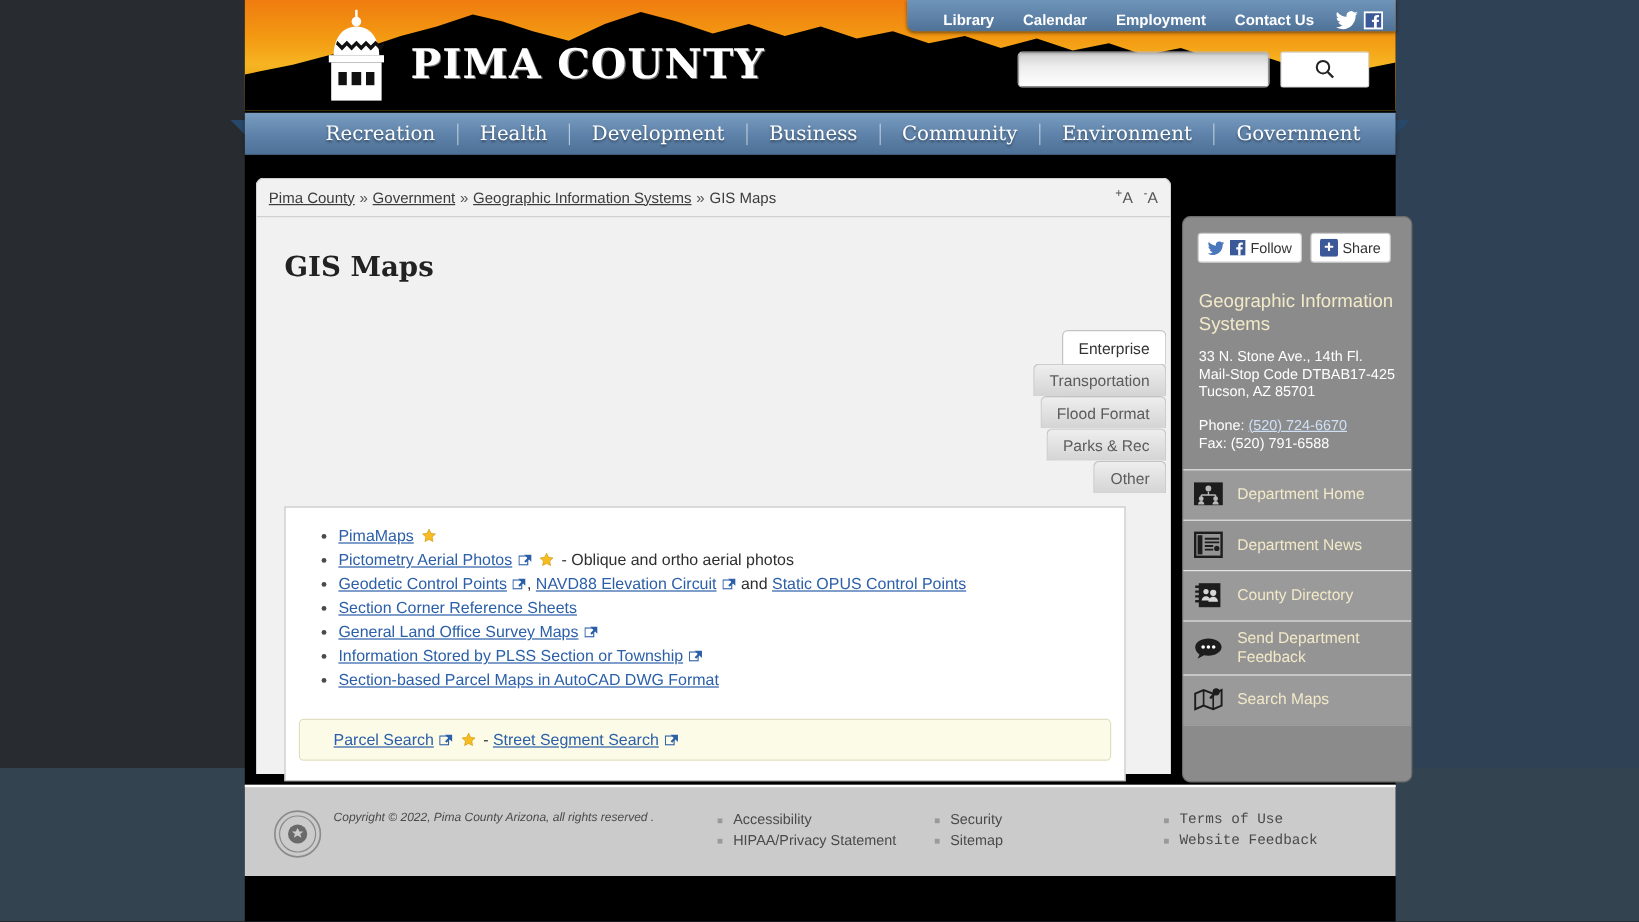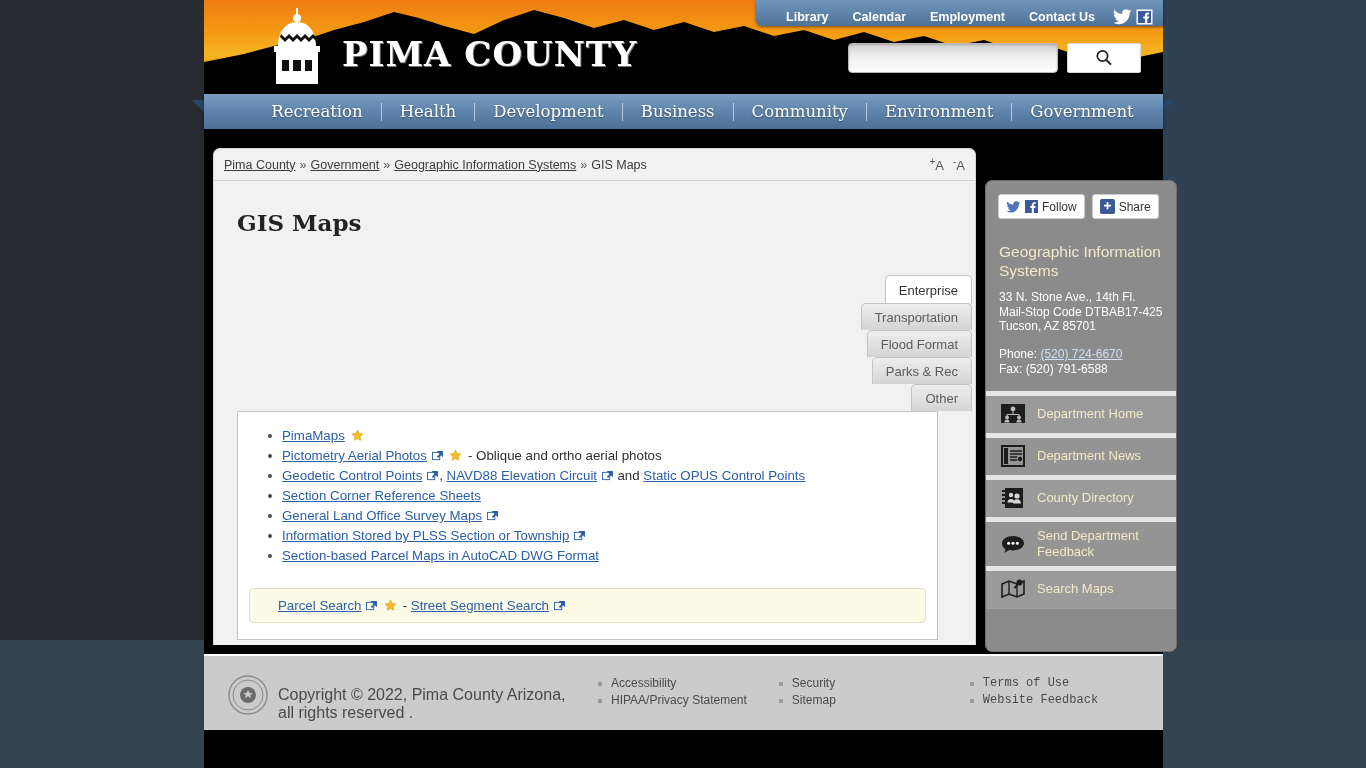--- a/index.html
+++ b/index.html
@@ -130,21 +130,21 @@
     background:linear-gradient(to bottom,#eeeeee 0%, #d4d4d4 100%);
     border:1px solid #c3c3c3; border-bottom:none;
     border-top-left-radius:5px; border-top-right-radius:5px;
     margin-right:3px;
   }
   .tab.active{
     background:#ffffff; color:#333; height:29px;
     border-color:#c3c3c3; margin-bottom:-1px;
   }
   .tabpanel{
-    margin:0 0 0 23px; width:701px; background:#fff;
+    margin:11px 0 0 23px; width:701px; background:#fff;
     border:1px solid #c3c3c3; padding:14px 0 16px 0; position:relative;
   }
   .linklist{ margin:0; padding:0 0 0 44px; list-style:none; }
   .linklist li{
     font-size:13.3px; color:#2f2f2f; line-height:20px; margin-bottom:0px;
     position:relative; padding-left:0;
   }
   .linklist li::before{
     content:""; position:absolute; left:-14px; top:8px;
     width:4px; height:4px; border-radius:50%; background:#4a4a4a;
@@ -182,38 +182,38 @@
   }
   .dept-addr{
     color:#ffffff; font-size:12px; line-height:14.5px; margin:10px 13px 0 13px;
   }
   .dept-phone{
     color:#ffffff; font-size:12px; line-height:15px; margin:13px 13px 14px 13px;
   }
   .dept-phone a{ color:#cfe0f5; }
   .sb-item{
     display:flex; align-items:center; gap:11px; min-height:42px;
-    padding:6px 14px; border-top:5px solid #e5e5e5;
+    padding:6px 8px; border-top:1px solid #e5e5e5;
     background:#9a9a9a; cursor:pointer;
   }
   .sb-item:nth-child(even){ background:#949494; }
   .sb-label{ color:#f2e9c9; font-size:13px; line-height:16px; }
   .sb-icon{ width:26px; height:24px; flex:none; }
   .sb-filler{ height:44px; background:#8b8b8b; border-top:1px solid #9e9e9e;}
 
   
   .footer{
     position:absolute; left:0px; top:654px; width:959px; height:76px;
     background:#cbcbcb; border-top:2px solid #fff;
     display:flex; align-items:flex-start; padding:19px 0 0 0;
   }
   .seal{
     width:40px; height:40px; margin:0 10px 0 24px; flex:none;
   }
-  .copyright{ font-size:16px; color:#4a4a4a; margin-top:11px; width:300px;}
+  .copyright{ font-size:10px; color:#4a4a4a; margin-top:1px; width:300px;font-style:italic;}
   .footcol{ margin-left:18px; }
   .footcol ul{ list-style:none; margin:0; padding:0; }
   .footcol li{ font-size:12px; line-height:17px; color:#4a4a4a; position:relative; padding-left:15px;}
   .footcol li::before{
     content:""; position:absolute; left:2px; top:7px; width:4px; height:4px; background:#9a9a9a;
   }
   .footcol a{ color:#4a4a4a; text-decoration:none; }
 </style>
 </head>
 <body>

